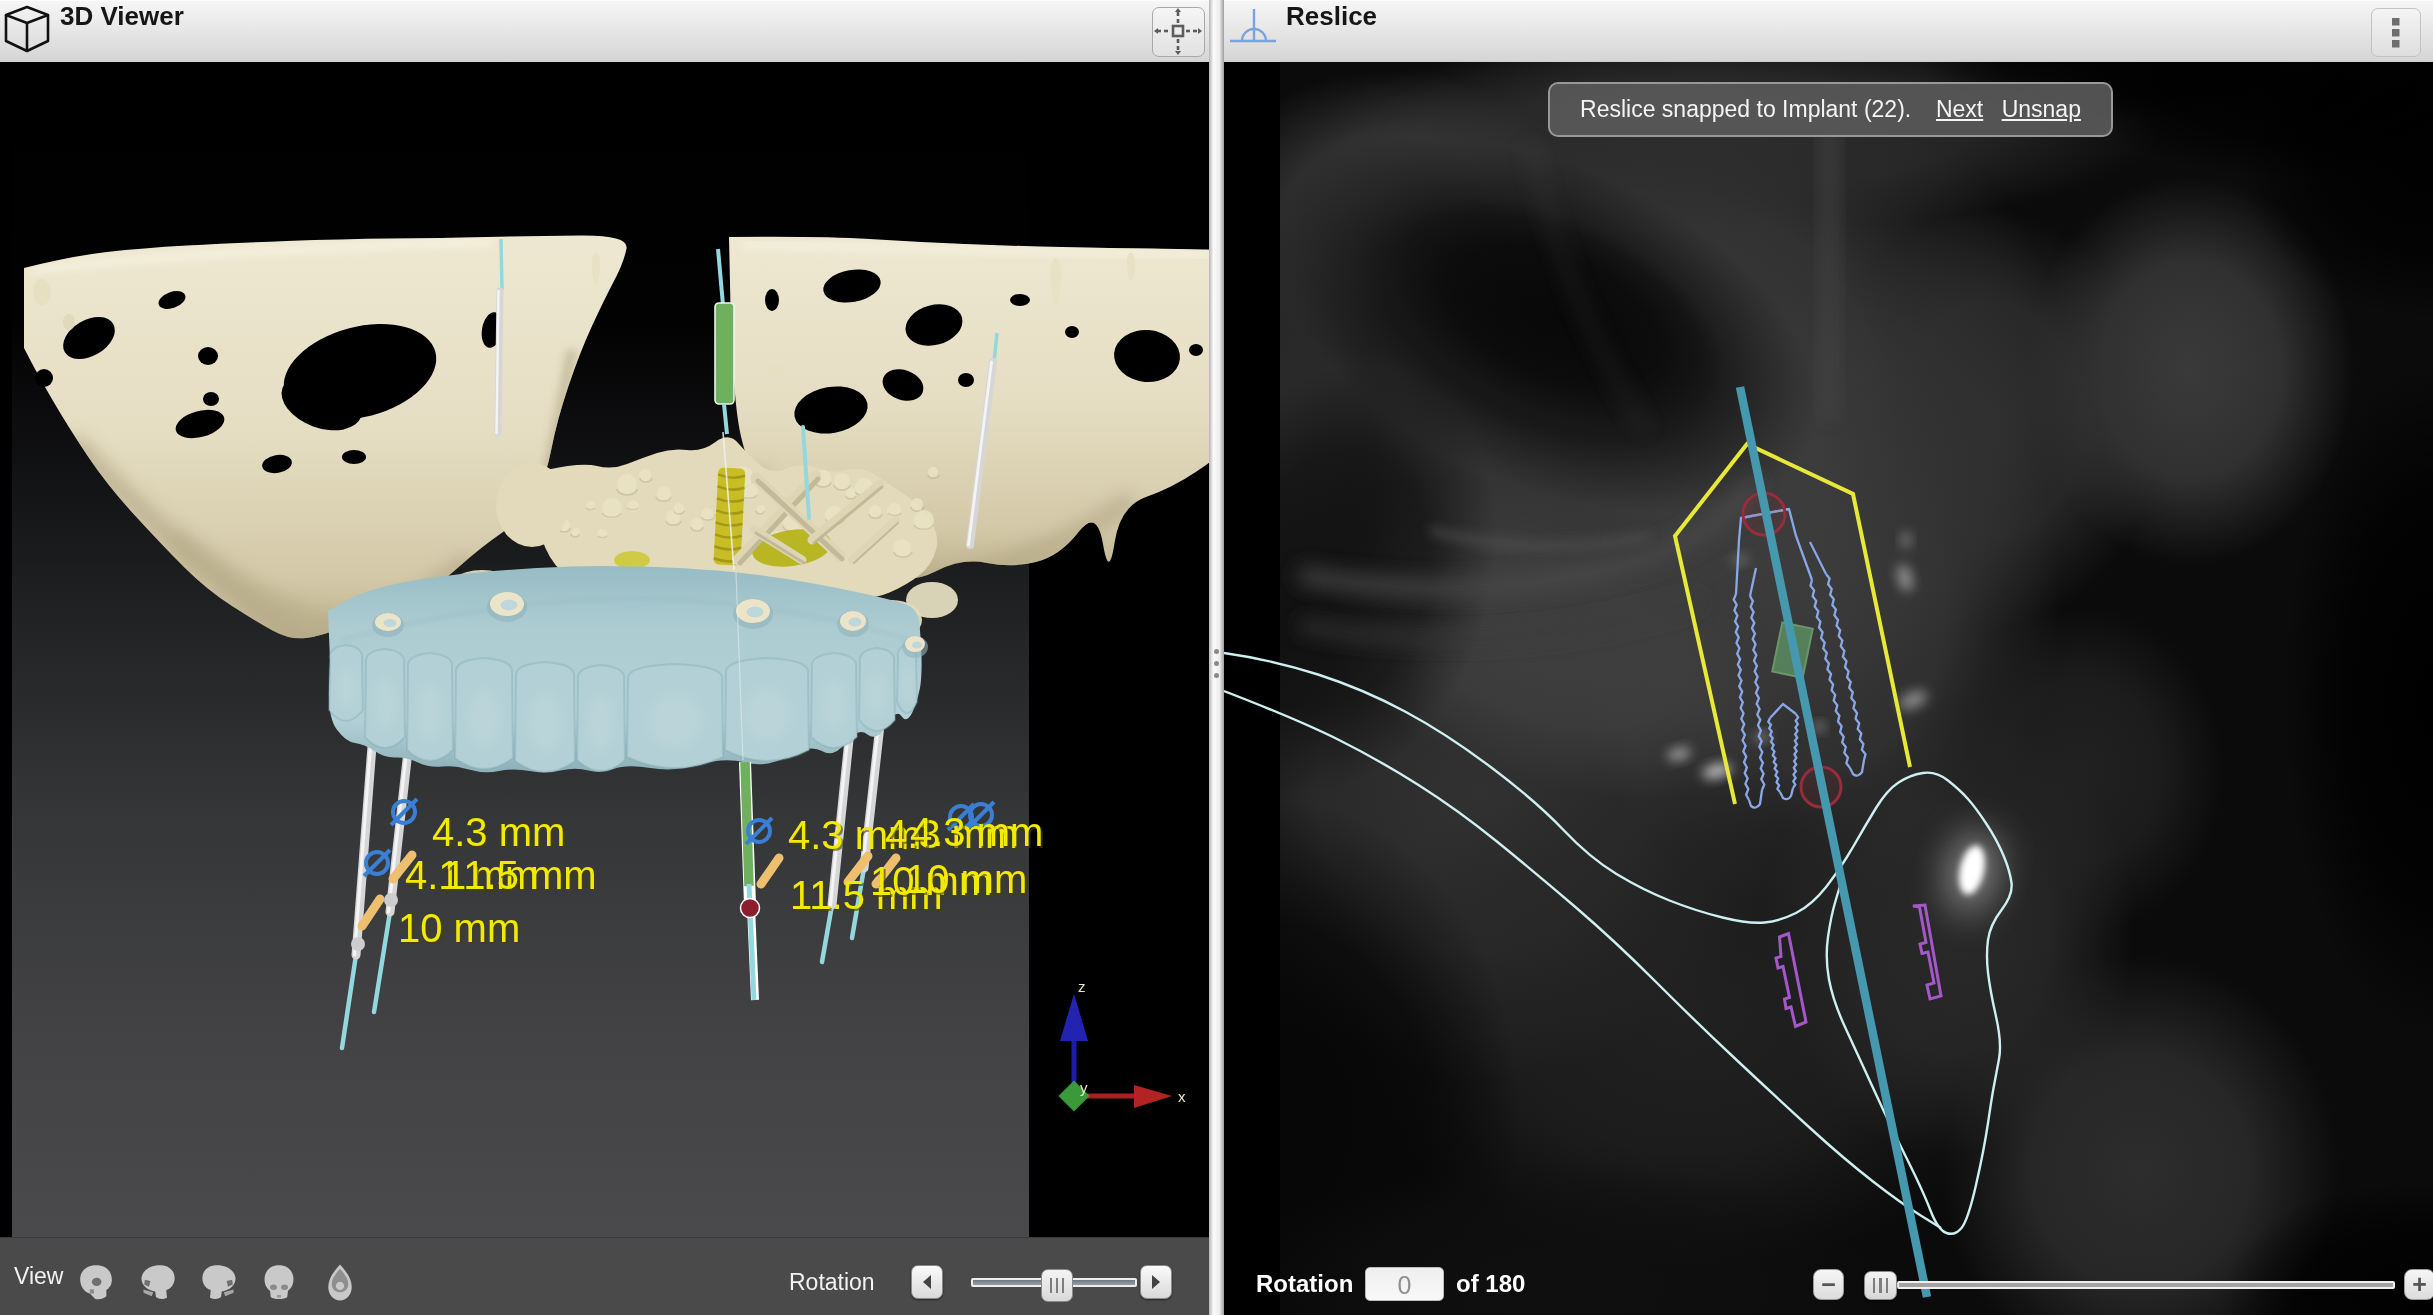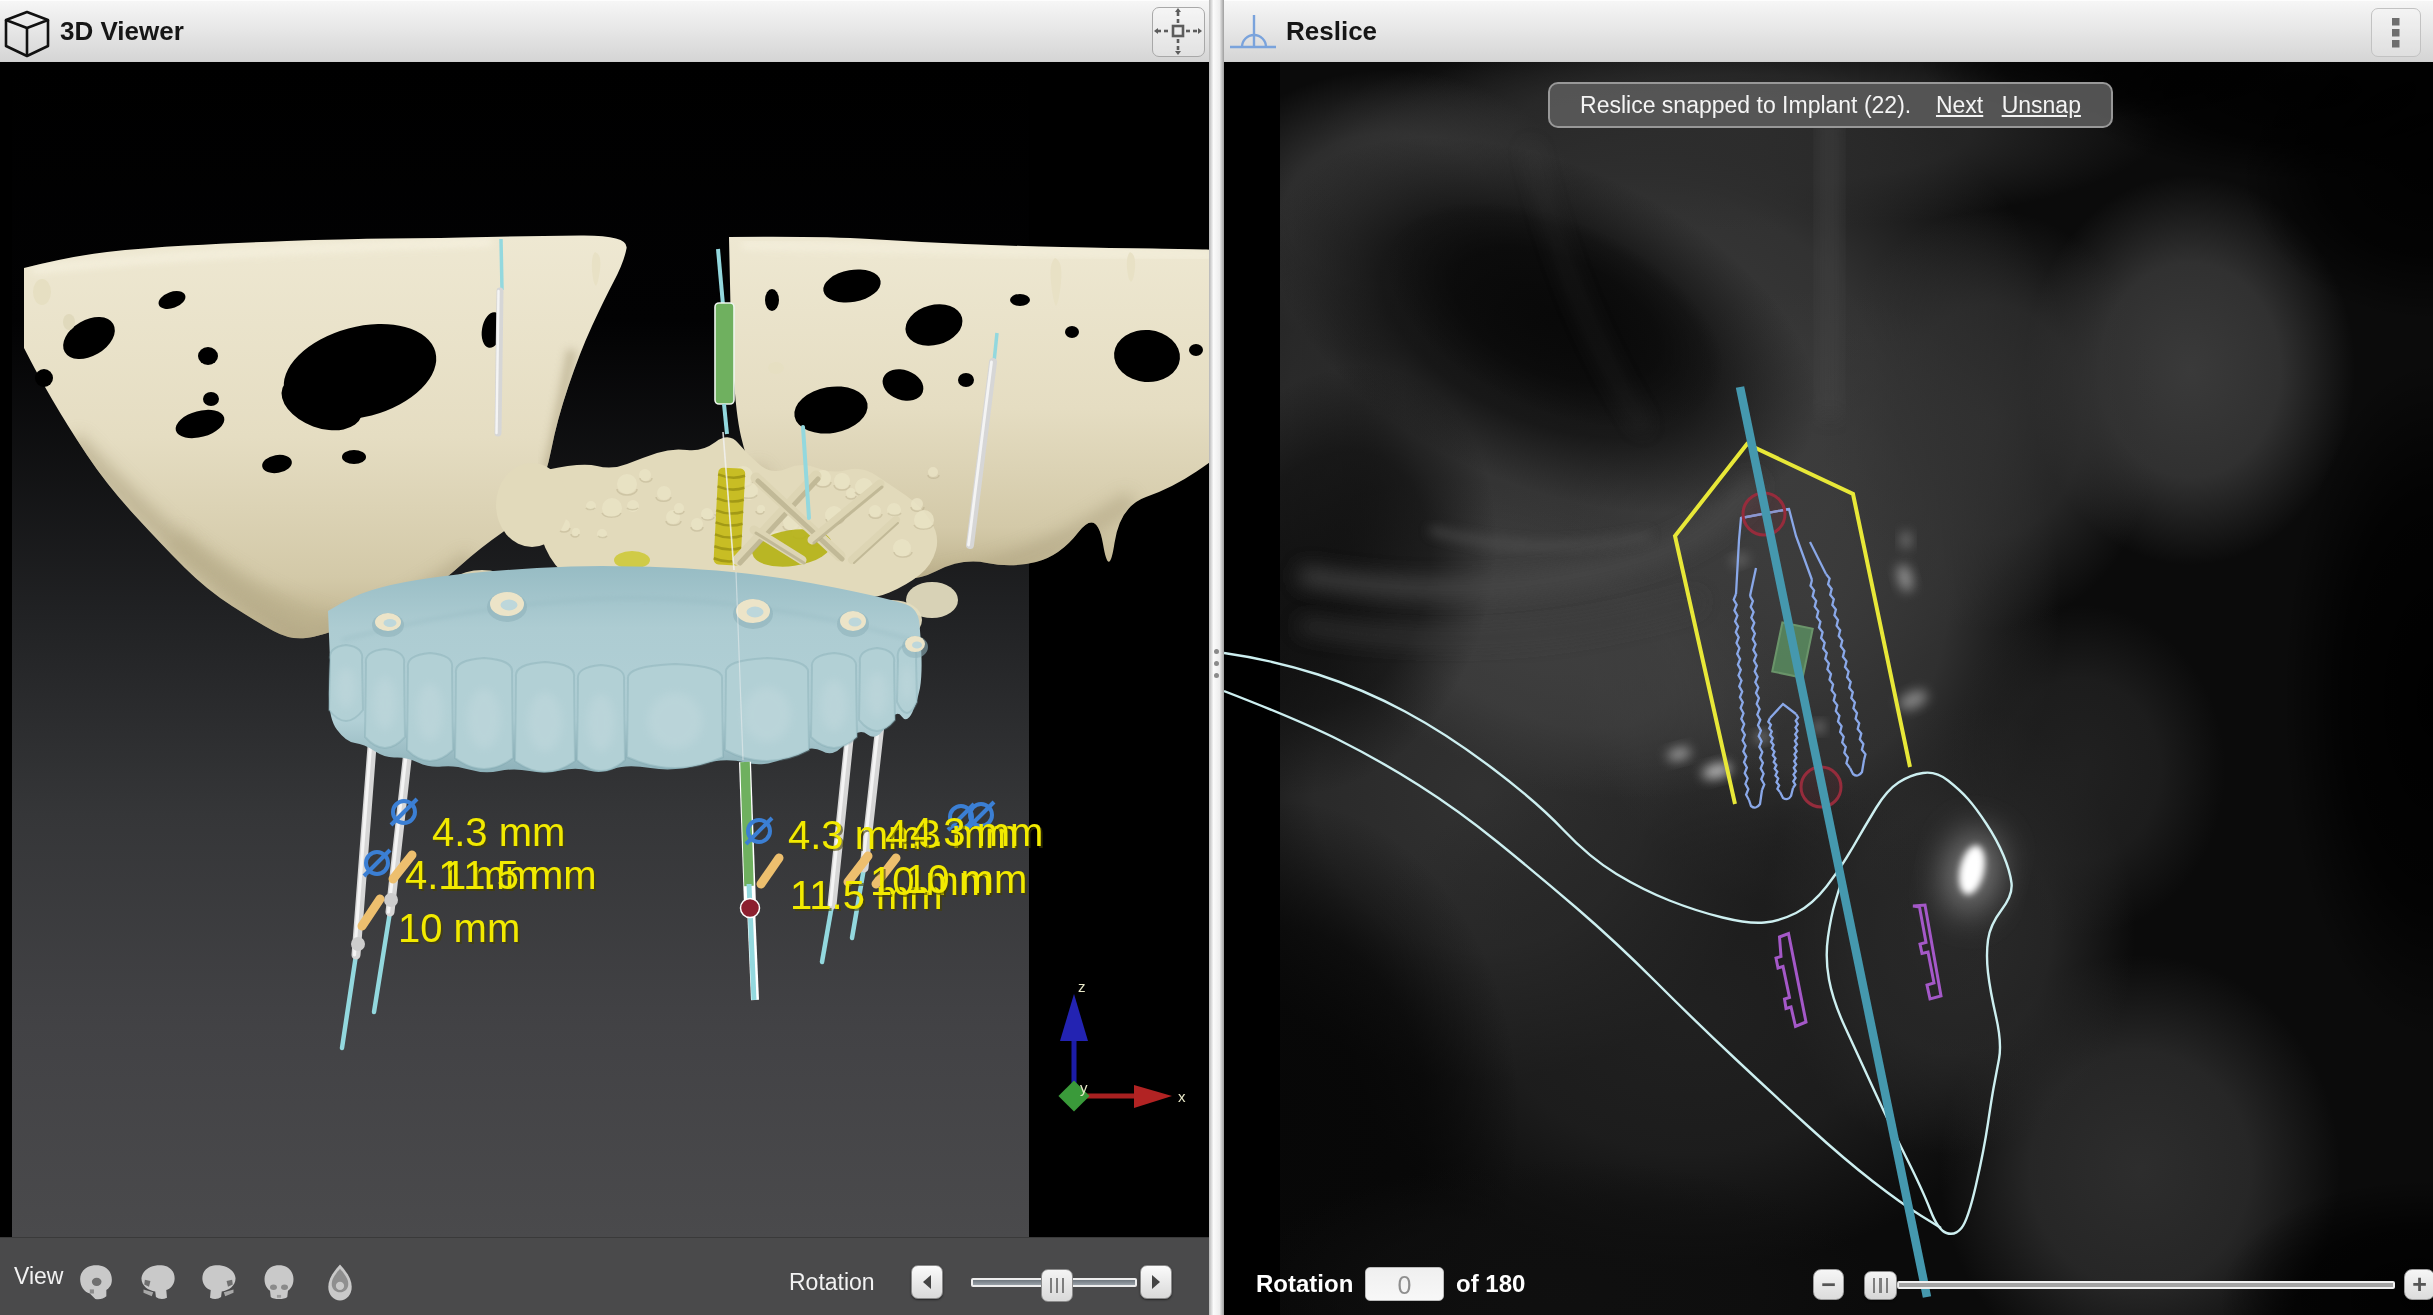--- a/index.html
+++ b/index.html
@@ -1,27 +1,27 @@
 <!DOCTYPE html>
 <html><head><meta charset="utf-8"><style>
 *{margin:0;padding:0;box-sizing:border-box}
 body{font-family:"Liberation Sans",sans-serif;background:#000;width:2433px;height:1315px;overflow:hidden}
 #page{position:relative;width:2433px;height:1315px}
-.hdr{position:absolute;top:0;height:62px;background:linear-gradient(#f6f6f6,#e9e9e9 40%,#d6d6d6 96%,#cfcfcf);border-top:1px solid #fdfdfd;display:flex;align-items:center}
+.hdr{position:absolute;top:0;height:62px;background:linear-gradient(#f6f6f6,#e9e9e9 40%,#d6d6d6 96%,#cfcfcf);border-top:1px solid #fdfdfd;display:flex;}
 #hdrL{left:0;width:1209px}
 #hdrR{left:1224px;width:1209px}
 .hTitle{font-size:26px;font-weight:700;color:#161616;letter-spacing:0px}
 #splitter{position:absolute;left:1209px;top:0;width:15px;height:1315px;background:linear-gradient(90deg,#b5b5b5,#fbfbfb 30%,#ededed 70%,#9d9d9d);z-index:5}
 .sdot{position:absolute;left:5px;width:5px;height:5px;border-radius:50%;background:#8a8a8a}
 #leftview{position:absolute;left:12px;top:62px;width:1017px;height:1175px;background:linear-gradient(180deg,#000 0%,#020203 22%,#222325 48%,#353638 64%,#424245 82%,#4a4a4c 100%)}
 #leftbar{position:absolute;left:0;top:1237px;width:1209px;height:78px;background:#4a4a4b;border-top:1px solid #3a3a3a;display:flex;align-items:center}
 #rightview{position:absolute;left:1224px;top:62px;width:1209px;height:1253px;background:#000}
 .barlab{color:#f2f2f2;font-size:23px;font-weight:400}
 .sqbtn{width:32px;height:34px;border-radius:7px;background:linear-gradient(#fbfbfb,#d9d9d9);border:1px solid #8a8a8a;display:flex;align-items:center;justify-content:center;box-shadow:0 1px 2px rgba(0,0,0,0.5)}
-#notif{position:absolute;left:1548px;top:82px;width:565px;height:46px;background:rgba(88,88,88,0.93);border:2px solid rgba(165,165,165,0.85);border-radius:10px;display:flex;align-items:center;justify-content:center;color:#f4f4f4;font-size:23px;z-index:6}
+#notif{position:absolute;left:1548px;top:82px;width:565px;height:55px;background:rgba(88,88,88,0.93);border:2px solid rgba(165,165,165,0.85);border-radius:10px;display:flex;align-items:center;justify-content:center;color:#f4f4f4;font-size:23px;z-index:6}
 #notif u{margin-left:12px}
 #rbot{position:absolute;left:1224px;top:1255px;width:1209px;height:60px;z-index:4}
 .rlab{position:absolute;color:#fff;font-size:24px;font-weight:700}
 #rinput{position:absolute;left:141px;top:12px;width:79px;height:34px;background:linear-gradient(#efefef,#f8f8f8);border:1px solid #bbb;border-radius:5px;color:#8f8f8f;font-size:25px;text-align:center;line-height:34px}
 .dkbtn{position:absolute;top:14px;width:31px;height:31px;background:linear-gradient(#f6f6f6,#dcdcdc);border:1px solid #9a9a9a;border-radius:8px;color:#555;font-size:25px;font-weight:700;text-align:center;line-height:28px}
 #rtrack{position:absolute;left:673px;top:26px;width:498px;height:8px;background:#a3a3a3;border-radius:2px;border:2px solid #f0f0f0}
 #rhandle{position:absolute;left:640px;top:16px;width:33px;height:29px;background:linear-gradient(#f4f4f4,#d6d6d6);border:1px solid #8a8a8a;border-radius:7px;display:flex;align-items:center;justify-content:center;gap:4px;box-shadow:0 1px 2px rgba(0,0,0,0.5)}
 .hl{width:2.5px;height:15px;background:#7e7e7e}
 #ltrack{position:absolute;left:971px;top:1278px;width:166px;height:9px;background:linear-gradient(#6f777f,#99a1a8);border-radius:2px;border:2px solid #ededed;z-index:4}
 #lhandle{position:absolute;left:1041px;top:1269px;width:32px;height:33px;background:linear-gradient(#f4f4f4,#d9d9d9);border:1px solid #8a8a8a;border-radius:7px;display:flex;align-items:center;justify-content:center;gap:3.5px;z-index:4}

